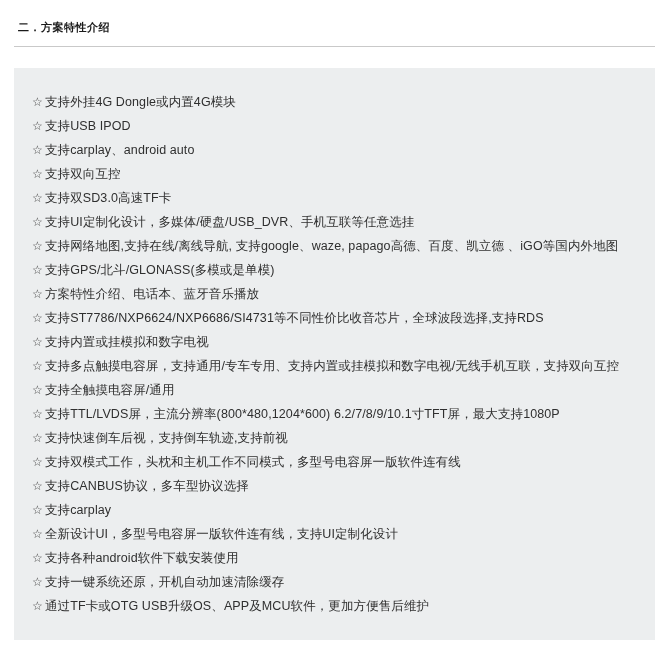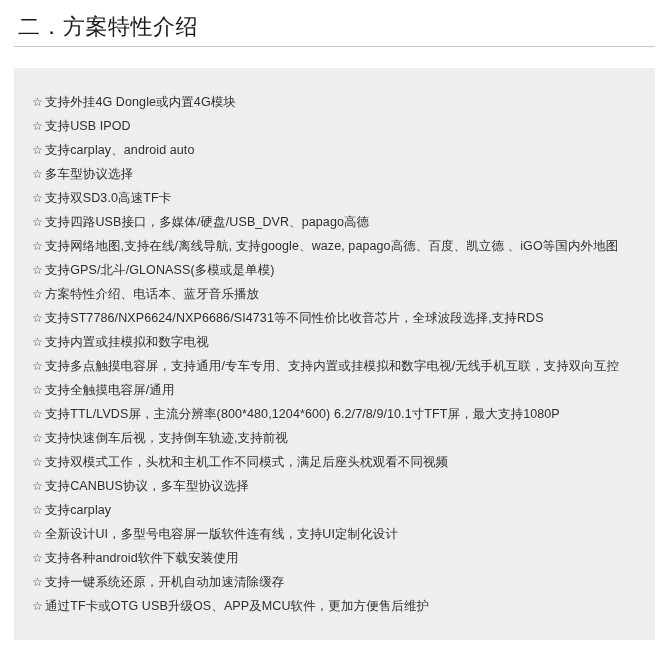--- a/index.html
+++ b/index.html
@@ -20,22 +20,22 @@
     height: 647px;
     box-sizing: border-box;
   }
   .section-header {
     position: relative;
     padding: 8px 0 6px 4px;
     margin: 6px 14px 0 14px;
     border-bottom: 1px solid #c9c9c9;
   }
   .section-header-title {
-    font-size: 22px;
-    font-weight: normal;
+    font-size: 11px;
+    font-weight: bold;
     color: #1a1a1a;
     letter-spacing: 0.5px;
     line-height: 26px;
     white-space: nowrap;
   }
   .feature-panel {
     position: absolute;
     left: 14px;
     top: 62px;
     width: 641px;
@@ -90,29 +90,29 @@
       <li class="feature-item">
         <span class="bullet-star">☆</span>
         <span class="feature-text">支持USB IPOD</span>
       </li>
       <li class="feature-item">
         <span class="bullet-star">☆</span>
         <span class="feature-text">支持carplay、android auto</span>
       </li>
       <li class="feature-item">
         <span class="bullet-star">☆</span>
-        <span class="feature-text">多车型协议选择</span>
+        <span class="feature-text">支持双向互控</span>
       </li>
       <li class="feature-item">
         <span class="bullet-star">☆</span>
         <span class="feature-text">支持双SD3.0高速TF卡</span>
       </li>
       <li class="feature-item">
         <span class="bullet-star">☆</span>
-        <span class="feature-text">支持四路USB接口，多媒体/硬盘/USB_DVR、papago高德</span>
+        <span class="feature-text">支持UI定制化设计，多媒体/硬盘/USB_DVR、手机互联等任意选挂</span>
       </li>
       <li class="feature-item">
         <span class="bullet-star">☆</span>
         <span class="feature-text">支持网络地图,支持在线/离线导航, 支持google、waze, papago高德、百度、凯立德 、iGO等国内外地图</span>
       </li>
       <li class="feature-item">
         <span class="bullet-star">☆</span>
         <span class="feature-text">支持GPS/北斗/GLONASS(多模或是单模)</span>
       </li>
       <li class="feature-item">
@@ -138,21 +138,21 @@
       <li class="feature-item">
         <span class="bullet-star">☆</span>
         <span class="feature-text">支持TTL/LVDS屏，主流分辨率(800*480,1204*600) 6.2/7/8/9/10.1寸TFT屏，最大支持1080P</span>
       </li>
       <li class="feature-item">
         <span class="bullet-star">☆</span>
         <span class="feature-text">支持快速倒车后视，支持倒车轨迹,支持前视</span>
       </li>
       <li class="feature-item">
         <span class="bullet-star">☆</span>
-        <span class="feature-text">支持双模式工作，头枕和主机工作不同模式，满足后座头枕观看不同视频</span>
+        <span class="feature-text">支持双模式工作，头枕和主机工作不同模式，多型号电容屏一版软件连有线</span>
       </li>
       <li class="feature-item">
         <span class="bullet-star">☆</span>
         <span class="feature-text">支持CANBUS协议，多车型协议选择</span>
       </li>
       <li class="feature-item">
         <span class="bullet-star">☆</span>
         <span class="feature-text">支持carplay</span>
       </li>
       <li class="feature-item">

